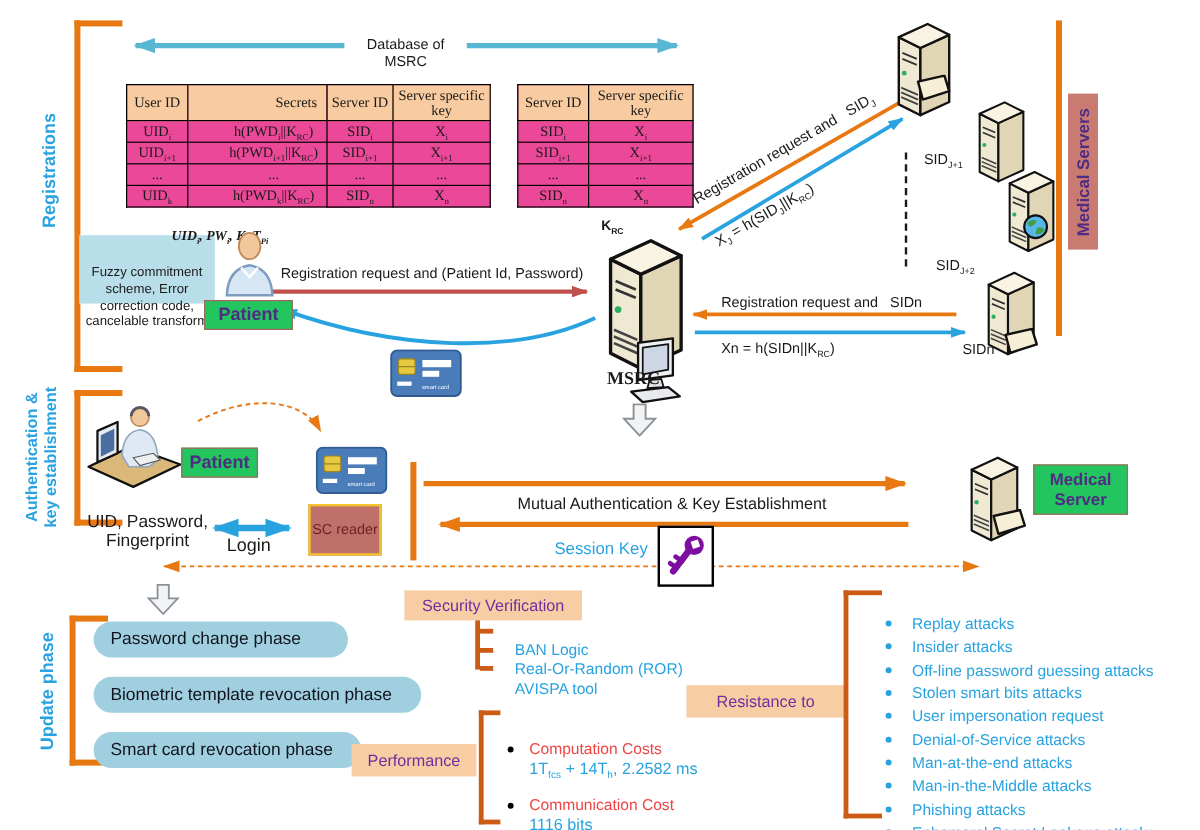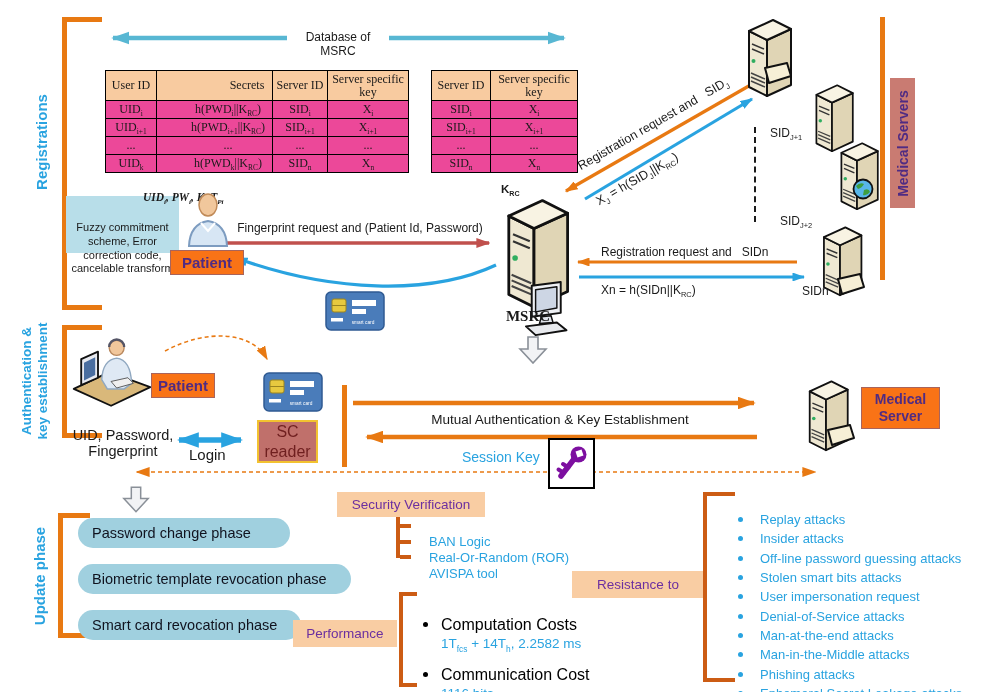--- a/index.html
+++ b/index.html
@@ -14,32 +14,32 @@
   .vline-dash{position:absolute;border-left:2.5px dashed #1a1a1a;}
   
   .vlabel{position:absolute;transform:rotate(-90deg);text-align:center;color:#29a3e0;font-weight:bold;}
   
   table.regtbl{position:absolute;border-collapse:collapse;font-family:"Liberation Serif", serif;font-size:12px;background:#ec4899;border:1.5px solid #000;}
   table.regtbl th, table.regtbl td{border:1px solid #000;text-align:center;vertical-align:middle;padding:0 2px;font-weight:normal;}
   table.regtbl th{background:#f8cba0;height:29px;line-height:1.08;}
   table.regtbl td{height:17px;}
   
   .peachbox{position:absolute;background:#f9cda3;color:#6b2fa0;display:flex;align-items:center;justify-content:center;font-size:13.5px;}
-  .salmonbox{position:absolute;background:#f97316;color:#4f2b83;font-weight:bold;display:flex;align-items:center;justify-content:center;border:1px solid #a8645c;}
+  .salmonbox{position:absolute;background:#22c55e;color:#4f2b83;font-weight:bold;display:flex;align-items:center;justify-content:center;border:1px solid #a8645c;}
   .phase{position:absolute;background:#a0d0df;border-radius:15px;height:30px;display:flex;align-items:center;padding:0 24px 0 14px;font-size:14.5px;color:#10131f;box-sizing:border-box;}
   .bluetext{color:#29a3e0;}
   .bdot{display:inline-block;width:5px;height:5px;border-radius:50%;background:#29a3e0;flex:0 0 auto;}
   .bdot.black{background:#000;}
   ul.plain{list-style:none;margin:16px;padding:0;}
   .attack-li{display:flex;align-items:center;height:19.3px;font-size:13px;}
   .attack-li .bdot{margin:0 17px 0 4px;}
   .sv-li{height:15.8px;font-size:13px;line-height:15.8px;}
   .perf-li{position:relative;padding-left:30px;margin-bottom:15px;}
   .perf-li .bdot{position:absolute;left:12px;top:6px;}
-  .pname{font-size:16px;color:#000000;}
+  .pname{font-size:13px;color:#ef4444;}
   .pval{font-size:13.5px;color:#29a3e0;margin-top:2px;}
   .keybox{position:absolute;background:#fff;border:2px solid #000;display:flex;align-items:center;justify-content:center;}
   svg{display:block;}
   .arrowlayer{position:absolute;left:0;top:0;pointer-events:none;}
 </style>
 </head>
 <body>
 
 <div id="canvas">
 
@@ -211,21 +211,21 @@
 
   <div class="abs" style="left:66px;top:196px;width:113px;height:57px;background:#b8dee9;font-size:11px;line-height:1.27;text-align:center;display:flex;align-items:center;">
     <span style="width:100%;margin-top:48px;">Fuzzy commitment scheme, Error correction code, cancelable transform</span>
   </div>
   <div class="abs" style="left:143px;top:179px;width:90px;font-family:'Liberation Serif',serif;font-style:italic;font-weight:bold;font-size:11.5px;margin-top:12px;">UID<sub>i</sub>, PW<sub>i</sub>, K, T<sub>Pi</sub></div>
   <svg class="abs" style="left:183px;top:192px;" width="50" height="56">
       <use href="#sym-person"></use>
     </svg>
   <div class="salmonbox" style="left:170px;top:250px;width:72px;height:23px;font-size:15px;">Patient</div>
 
-  <div class="abs" style="left:228px;top:221px;width:264px;text-align:center;font-size:12px;">Fingerprint request and (Patient Id, Password)</div>
+  <div class="abs" style="left:228px;top:221px;width:264px;text-align:center;font-size:12px;">Registration request and (Patient Id, Password)</div>
   <svg class="abs" style="left:325px;top:291px;" width="60" height="40">
     <use href="#sym-card"></use>
     <text x="38" y="33" font-size="4.8" fill="#fff" text-anchor="middle">smart card</text>
   </svg>
 
   <div class="abs" style="left:501px;top:183px;font-weight:bold;font-size:11.5px;">K<sub>RC</sub></div>
   <svg class="abs" style="left:492px;top:192px;" width="84" height="118" viewBox="0 0 60 84">
       <use href="#sym-server"></use>
     </svg>
   <svg class="abs" style="left:524px;top:280px;" width="58" height="58" viewBox="0 0 60 60">
@@ -291,21 +291,21 @@
     <use href="#sym-card"></use>
     <text x="38" y="33" font-size="4.8" fill="#fff" text-anchor="middle">smart card</text>
   </svg>
 
   <div class="abs" style="left:68px;top:427px;width:110px;text-align:center;font-size:14.5px;line-height:16px;">
     <div>UID, Password,</div>
     <div>Fingerprint</div>
   </div>
   <div class="abs" style="left:189px;top:446px;width:50px;font-size:15px;">Login</div>
 
-  <div class="abs" style="left:257px;top:420px;width:61px;height:43px;background:#c0706b;border:2px solid #f2c230;box-sizing:border-box;display:flex;align-items:center;justify-content:center;text-align:center;font-size:16px;line-height:1.25;color:#6f1f1f;">SC reader</div>
+  <div class="abs" style="left:257px;top:420px;width:61px;height:43px;background:#c0706b;border:2px solid #f2c230;box-sizing:border-box;display:flex;align-items:center;justify-content:center;text-align:center;font-size:12px;line-height:1.25;color:#6f1f1f;">SC reader</div>
 
   <div class="vline-orange" style="left:342px;top:385px;height:82px;"></div>
   <div class="abs" style="left:430px;top:412px;width:260px;text-align:center;font-size:13.5px;">Mutual Authentication &amp; Key Establishment</div>
   <div class="abs bluetext" style="left:462px;top:449px;width:85px;font-size:14px;">Session Key</div>
   <div class="keybox" style="left:548px;top:438px;width:43px;height:47px;">
     <svg width="38" height="42" viewBox="0 0 38 42">
       <circle cx="25.5" cy="11.5" r="8" fill="#7d0fa0"></circle>
       <path d="M22.5,8.5 l6,-2 2,6 -6,2 z" fill="#fff"></path>
       <path d="M21,16 L8,33" stroke="#7d0fa0" stroke-width="5.5" stroke-linecap="round"></path>
       <path d="M11,30 L5.5,26.5 M15.5,24.5 L10,21" stroke="#7d0fa0" stroke-width="4" stroke-linecap="round"></path>

